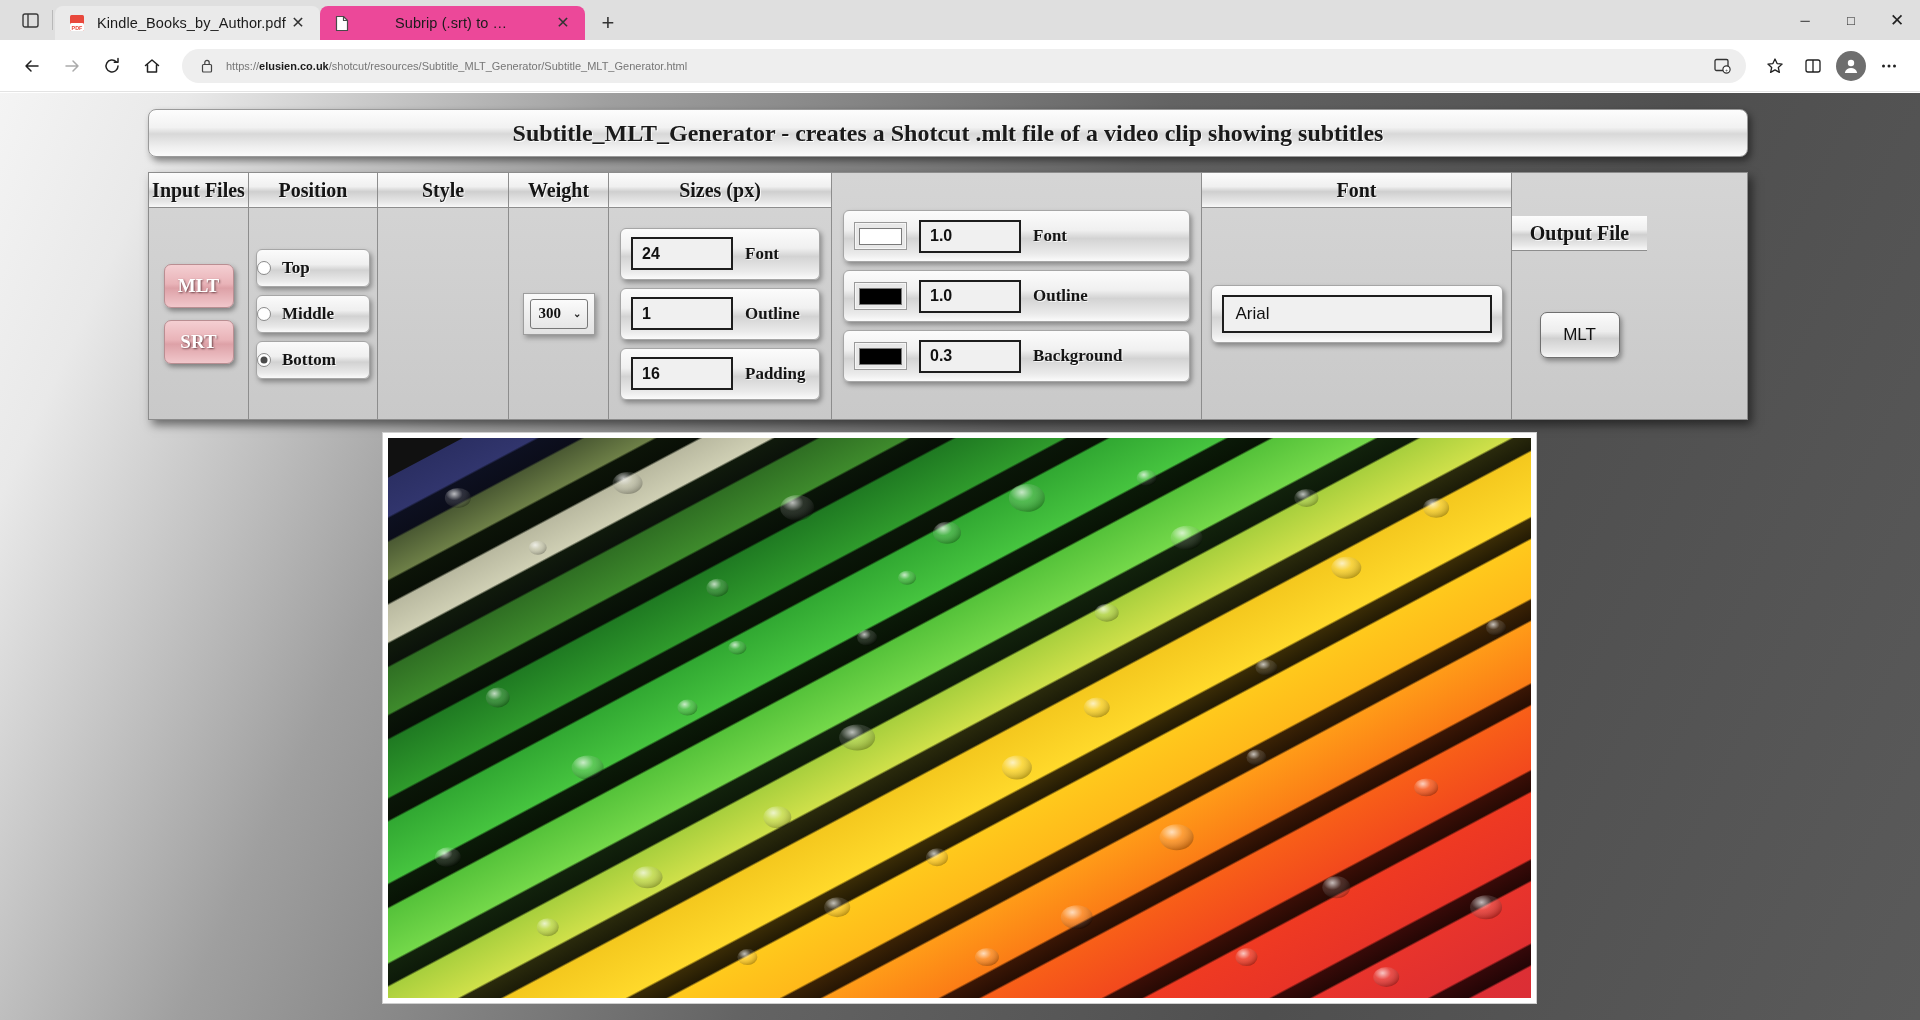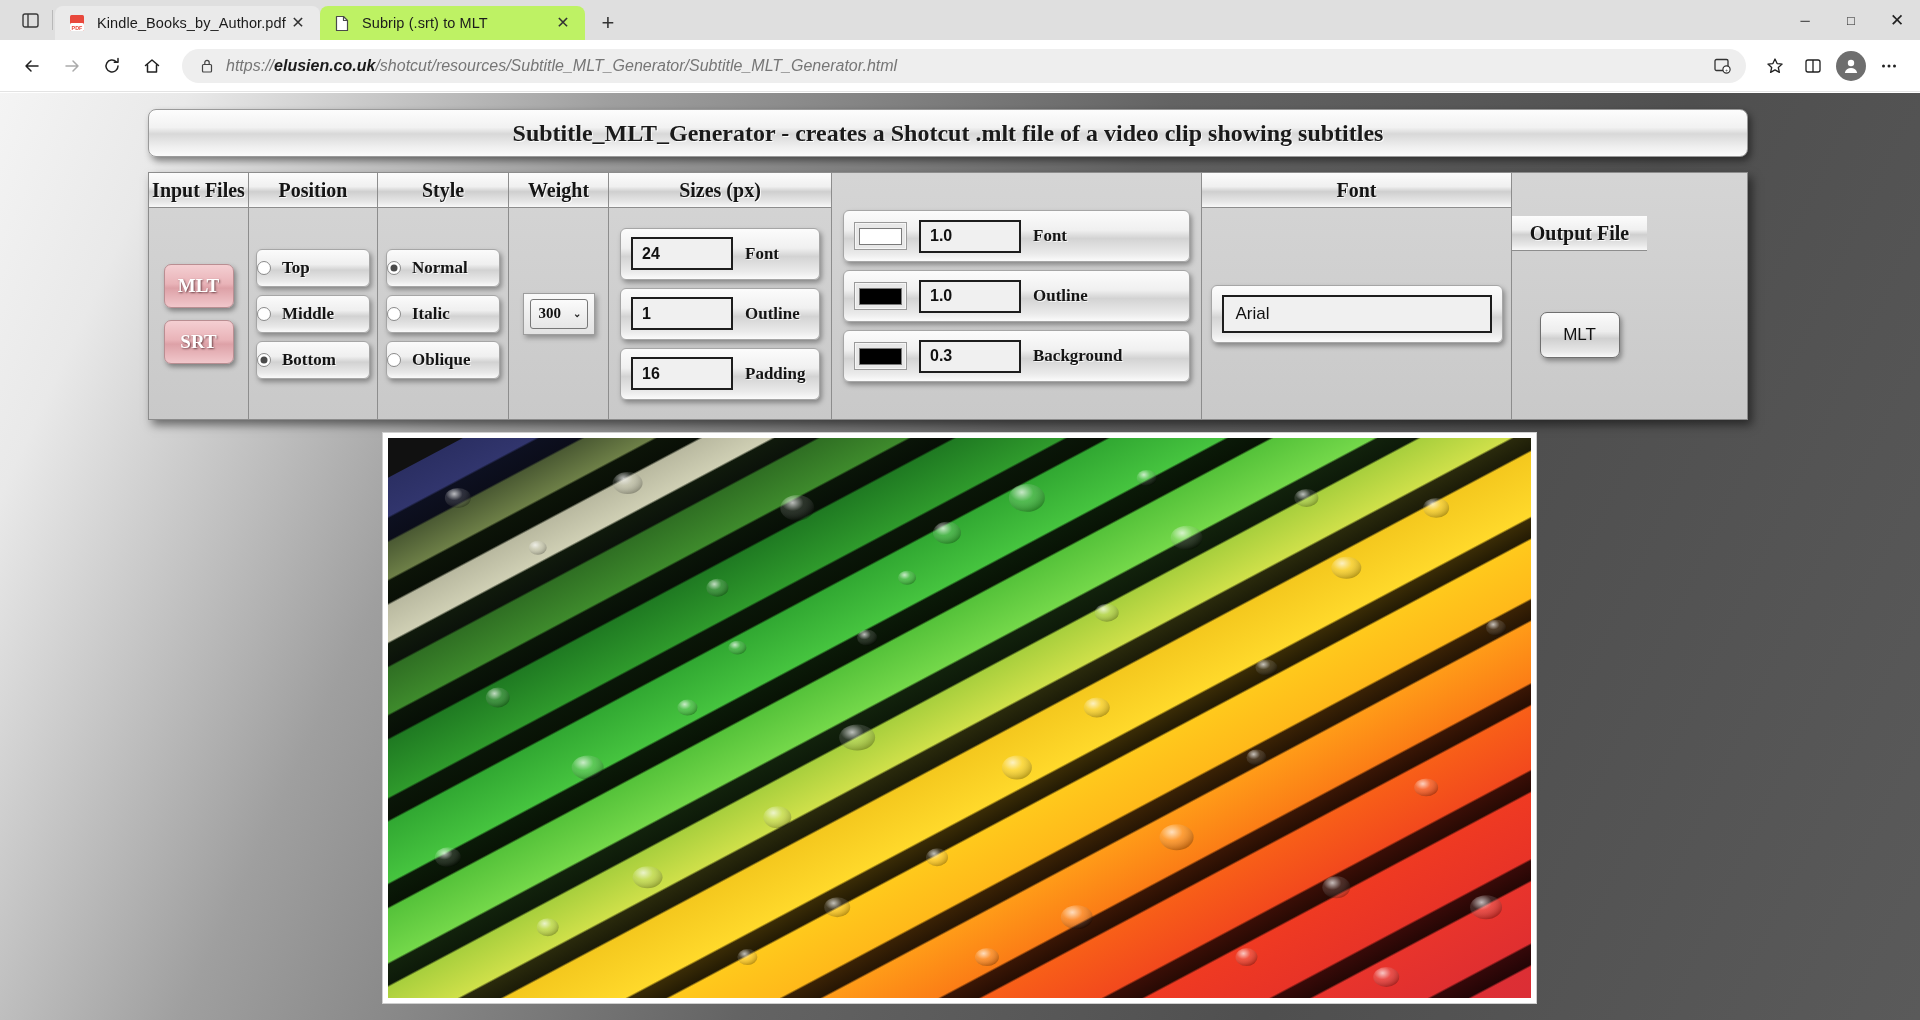--- a/index.html
+++ b/index.html
@@ -22,21 +22,21 @@
   }
   .tab-list-btn svg{display:block;}
   .tabsep{width:1px;height:20px;background:#b9b9b9;margin:0 2px 10px 0;}
 
   .tab{
     height:34px;border-radius:8px 8px 0 0;display:flex;align-items:center;
     padding:0 10px 0 12px;box-sizing:border-box;position:relative;
     font-size:15px;color:#1b1b1b;
   }
   .tab.inactive{background:#eaeaea;width:265px;}
-  .tab.active{background:#bef264;width:265px;}
+  .tab.active{background:#ec4899;width:265px;gap:33px;}
   .tab .favicon{width:20px;height:20px;flex:0 0 auto;margin-right:10px;display:flex;align-items:center;justify-content:center;}
   .tab .tab-title{
     flex:1 1 auto;white-space:nowrap;overflow:hidden;text-overflow:ellipsis;
     font-size:14.5px;letter-spacing:.1px;
   }
   .tab .tab-close{
     width:24px;height:24px;flex:0 0 auto;display:flex;align-items:center;justify-content:center;
     border-radius:4px;color:#333;font-size:16px;line-height:1;
   }
   .newtab{
@@ -56,23 +56,22 @@
     width:40px;height:40px;display:flex;align-items:center;justify-content:center;
     color:#202020;flex:0 0 auto;
   }
   .urlbar{
     flex:1 1 auto;height:34px;background:#eeeeee;border-radius:17px;
     display:flex;align-items:center;padding:0 6px 0 14px;margin:0 10px;
     box-sizing:border-box;min-width:0;
   }
   .urlbar .lock{width:22px;height:22px;display:flex;align-items:center;justify-content:center;margin-right:8px;flex:0 0 auto;}
   .urltext{
-    flex:1 1 auto;font-size:16px;color:#767676;white-space:nowrap;overflow:hidden;
+    flex:1 1 auto;font-size:11px;color:#767676;white-space:nowrap;overflow:hidden;
     text-overflow:ellipsis;
-    font-style:italic;
   }
   .urltext b{color:#1b1b1b;font-weight:600;}
   .url-right{display:flex;align-items:center;flex:0 0 auto;}
   .navicon{width:38px;height:38px;display:flex;align-items:center;justify-content:center;color:#222;flex:0 0 auto;}
   .avatar{
     width:30px;height:30px;border-radius:50%;background:#6e6e6e;display:flex;
     align-items:center;justify-content:center;margin:0 4px;flex:0 0 auto;
   }
 
   
@@ -423,34 +422,20 @@
           </div>
           <div class="radio-row">
             <span class="rdo on"></span>
             <span class="rdo-label">Bottom</span>
           </div>
         </div>
       </div>
 
       <div class="col c-style">
         <div class="col-hd">Style</div>
-        <div class="col-bd">
-          <div class="radio-row">
-            <span class="rdo on"></span>
-            <span class="rdo-label">Normal</span>
-          </div>
-          <div class="radio-row">
-            <span class="rdo"></span>
-            <span class="rdo-label">Italic</span>
-          </div>
-          <div class="radio-row">
-            <span class="rdo"></span>
-            <span class="rdo-label">Oblique</span>
-          </div>
-        </div>
       </div>
 
       <div class="col c-weight">
         <div class="col-hd">Weight</div>
         <div class="col-bd">
           <div class="sel-wrap">
             <div class="sel">
               <span>300</span>
               <span class="chev">⌄</span>
             </div>

